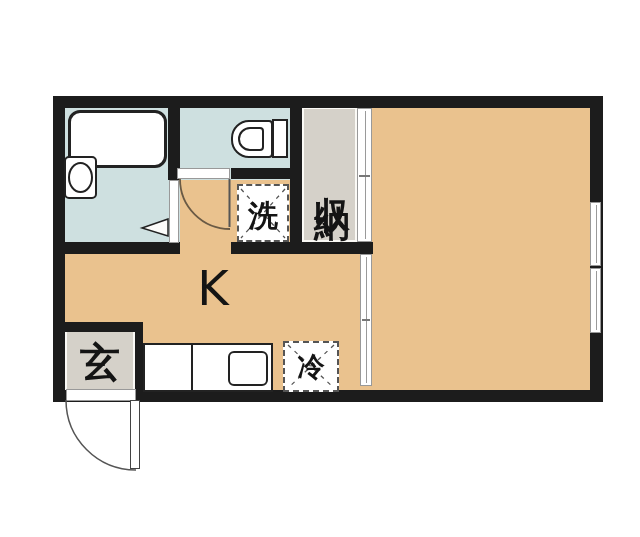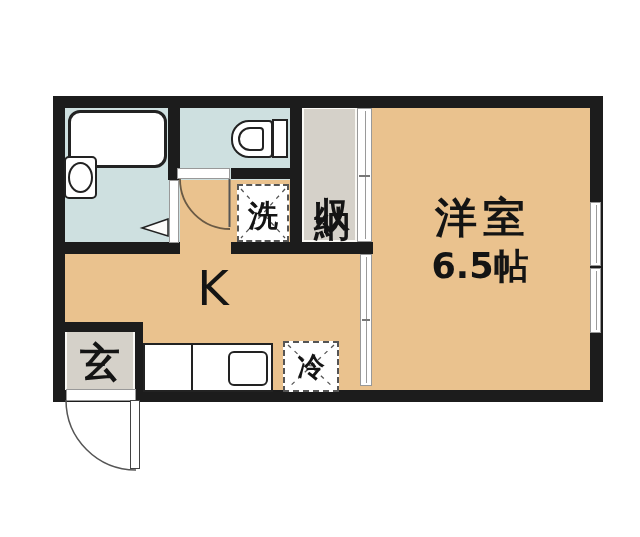--- a/index.html
+++ b/index.html
@@ -93,20 +93,18 @@
       <line x1="241" y1="189" x2="285" y2="238"></line>
       <line x1="285" y1="189" x2="241" y2="238"></line>
     </g>
     <g stroke="#555" stroke-width="1.3" stroke-dasharray="4 5">
       <line x1="288" y1="345" x2="334" y2="388"></line>
       <line x1="334" y1="345" x2="288" y2="388"></line>
     </g>
   </svg>
 
   <div class="abs lbl" style="left:178px;top:264px;width:70px;font-size:48px;font-weight:500;">K</div>
-  <div class="abs lbl lbl-kanji" style="left:415px;top:197px;width:130px;font-size:42px;letter-spacing:6px;text-indent:6px;">洋室</div>
-  <div class="abs lbl lbl-kanji" style="left:410px;top:249px;width:140px;font-size:35px;">6.5帖</div>
   <div class="abs lbl lbl-kanji vtext" style="left:304px;top:122px;width:46px;height:110px;font-size:36px;">収納</div>
   <div class="abs lbl lbl-kanji" style="left:78px;top:342px;width:44px;font-size:40px;">玄</div>
   <div class="abs lbl lbl-kanji" style="left:247px;top:201px;width:32px;font-size:30px;">洗</div>
   <div class="abs lbl lbl-kanji" style="left:295px;top:353px;width:32px;font-size:27px;">冷</div>
 
 </div>
 
 </body></html>

